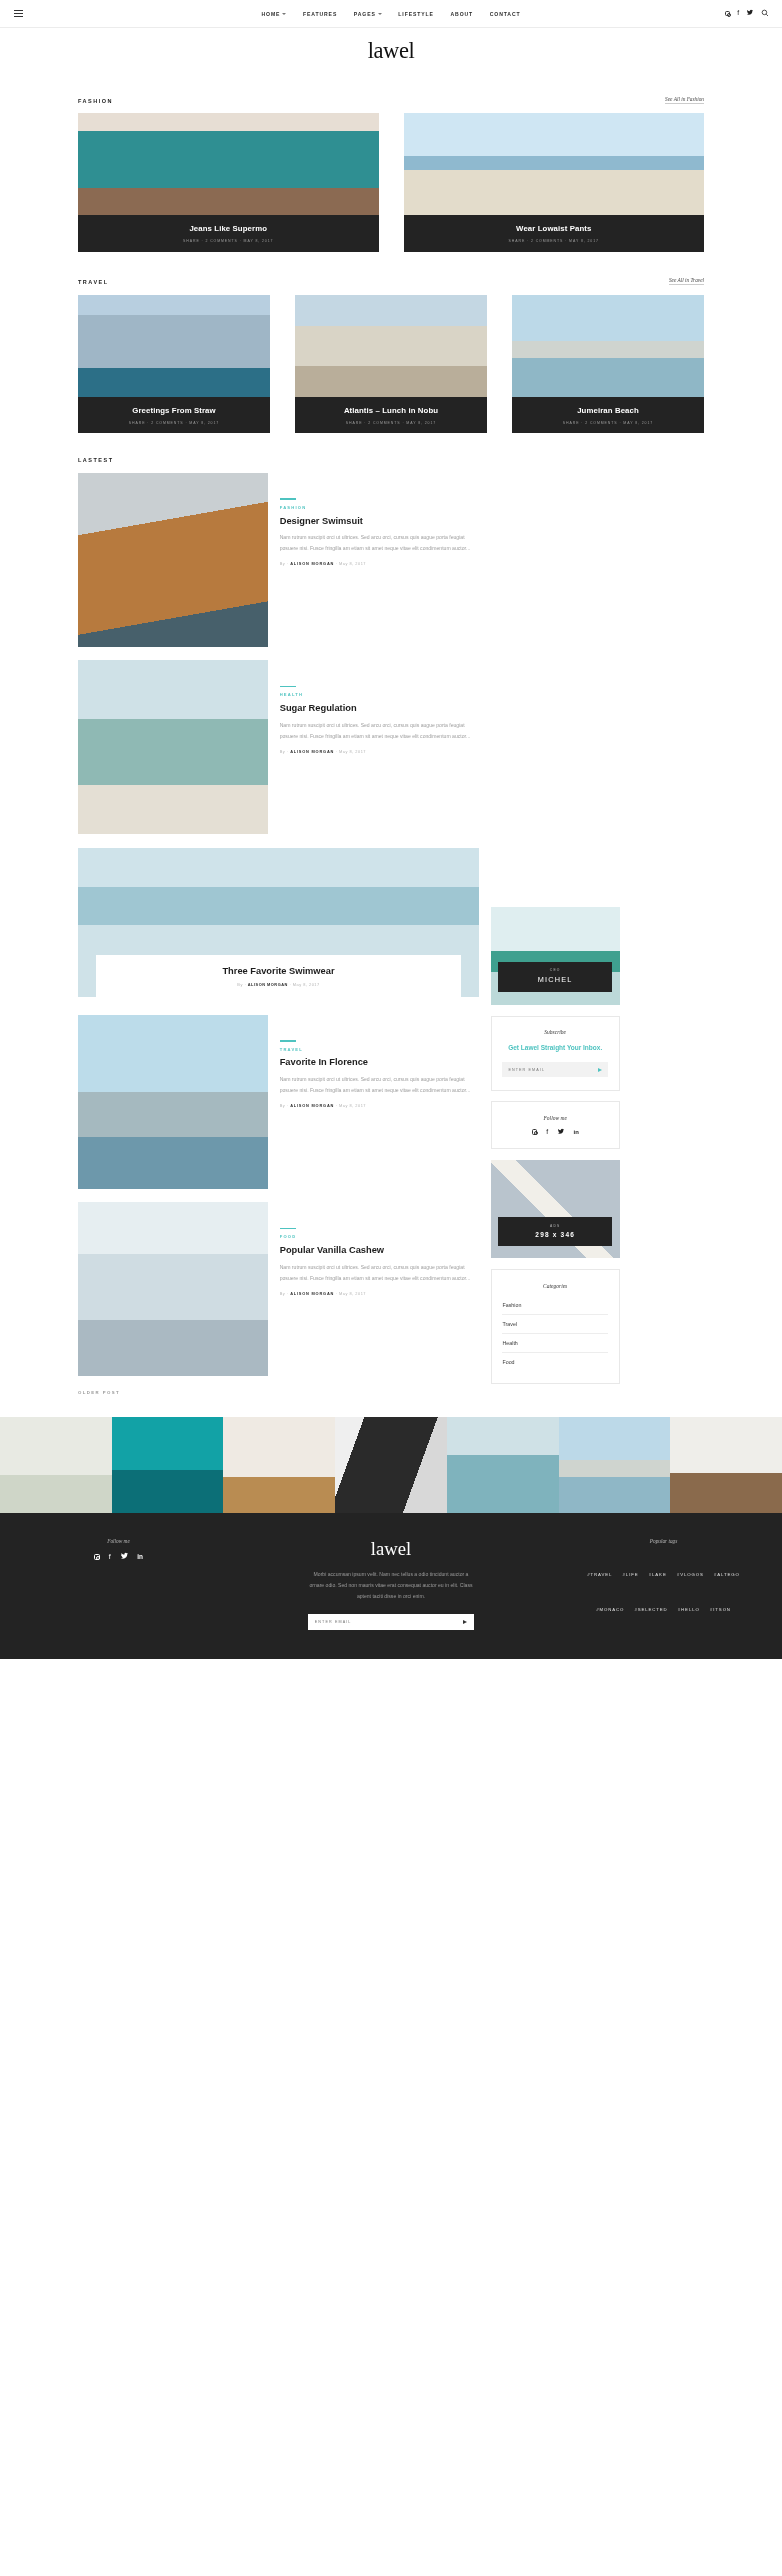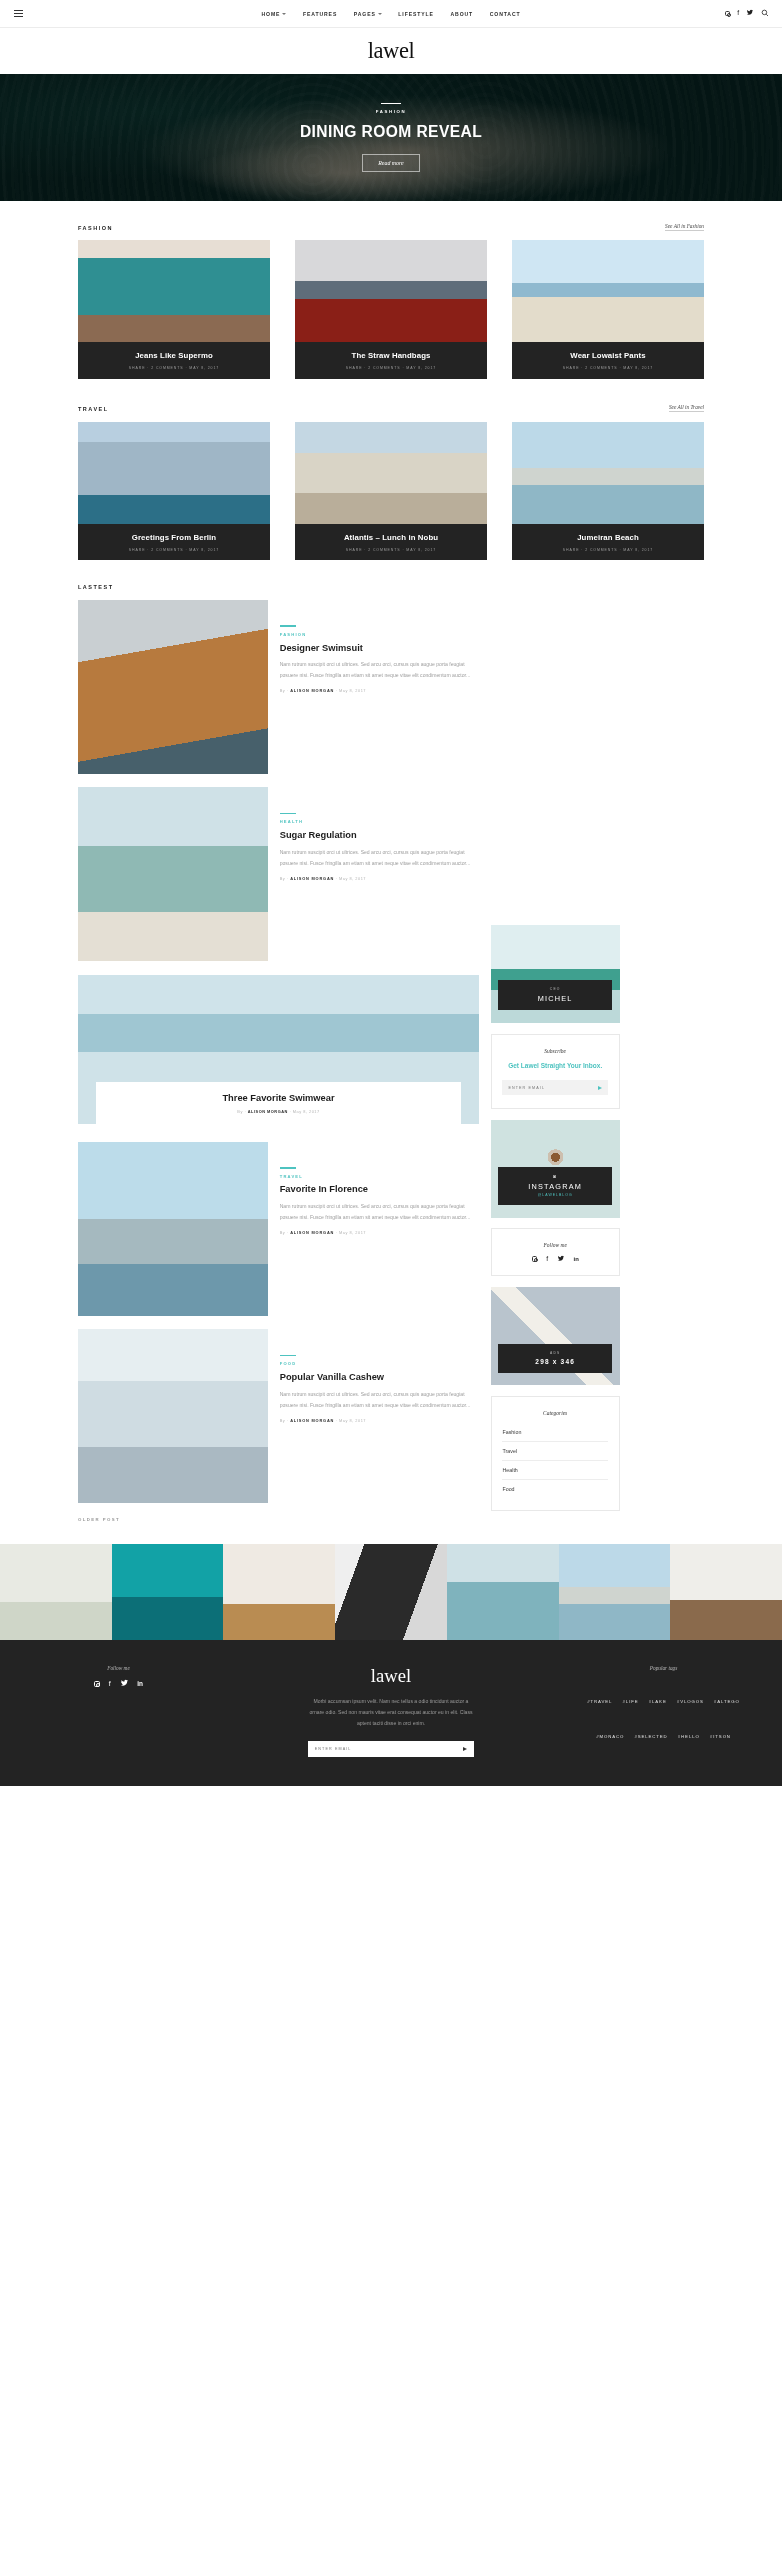--- a/index.html
+++ b/index.html
@@ -211,69 +211,54 @@
             <line x1="16" y1="16" x2="22" y2="22"></line>
           </svg>
       </span>
     </div>
   </div>
 
   <div class="logobar">
     <div class="logo">lawel</div>
   </div>
 
-  <div class="hero">
-    <div class="hero-inner">
-      <div class="hero-rule"></div>
-      <div class="hero-cat">FASHION</div>
-      <div class="hero-title">DINING ROOM REVEAL</div>
-      <div class="hero-btn">Read more</div>
-    </div>
-  </div>
 
   <div class="wrap" style="margin-top:21.5px;">
     <div class="sec-head">
       <div class="sec-title">FASHION</div>
       <a class="sec-link" href="#">See All in Fashion</a>
     </div>
     <div class="cards">
       <div class="card">
         <div class="card-img im-door"></div>
         <div class="card-cap">
           <div class="card-title">Jeans Like Supermo</div>
           <div class="card-meta">SHARE  ·  2 COMMENTS  ·  MAY 8, 2017</div>
         </div>
       </div>
       <div class="card">
-        <div class="card-img im-washer"></div>
-        <div class="card-cap">
-          <div class="card-title">The Straw Handbags</div>
-          <div class="card-meta">SHARE  ·  2 COMMENTS  ·  MAY 8, 2017</div>
-        </div>
-      </div>
-      <div class="card">
         <div class="card-img im-beach"></div>
         <div class="card-cap">
           <div class="card-title">Wear Lowaist Pants</div>
           <div class="card-meta">SHARE  ·  2 COMMENTS  ·  MAY 8, 2017</div>
         </div>
       </div>
     </div>
   </div>
 
   <div class="wrap" style="margin-top:25.4px;">
     <div class="sec-head">
       <div class="sec-title">TRAVEL</div>
       <a class="sec-link" href="#">See All in Travel</a>
     </div>
     <div class="cards">
       <div class="card">
         <div class="card-img im-berlin"></div>
         <div class="card-cap">
-          <div class="card-title">Greetings From Berlin</div>
+          <div class="card-title">Greetings From Straw</div>
           <div class="card-meta">SHARE  ·  2 COMMENTS  ·  MAY 8, 2017</div>
         </div>
       </div>
       <div class="card">
         <div class="card-img im-nobu"></div>
         <div class="card-cap">
           <div class="card-title">Atlantis – Lunch in Nobu</div>
           <div class="card-meta">SHARE  ·  2 COMMENTS  ·  MAY 8, 2017</div>
         </div>
       </div>
@@ -380,28 +365,20 @@
 
         <div class="w w-box">
           <div class="w-title">Subscribe</div>
           <div class="w-sub">Get Lawel Straight Your Inbox.</div>
           <div class="emailrow">
             <input placeholder="ENTER EMAIL" style="">
             <span class="send"></span>
           </div>
         </div>
 
-        <div class="w w-cap-img">
-          <div class="img im-coffee"></div>
-          <div class="w-overlay">
-            <div class="w-ov-small instagram-icon">◙</div>
-            <div class="w-ov-big">INSTAGRAM</div>
-            <div class="w-ov-sub">@LAWELBLOG</div>
-          </div>
-        </div>
 
         <div class="w w-box">
           <div class="w-title">Follow me</div>
           <div class="socrow">
             <span class="ig-sq-g"></span>
             <span>f</span>
             <span>
               <svg width="7.8" height="6.8" viewBox="0 0 24 24" fill="#222">
                   <path d="M23 4.9a9 9 0 0 1-2.6.7 4.5 4.5 0 0 0 2-2.5 9 9 0 0 1-2.9 1.1 4.5 4.5 0 0 0-7.7 4.1A12.8 12.8 0 0 1 2.6 3.6a4.5 4.5 0 0 0 1.4 6 4.4 4.4 0 0 1-2-.6 4.5 4.5 0 0 0 3.6 4.4 4.5 4.5 0 0 1-2 .1 4.5 4.5 0 0 0 4.2 3.1A9 9 0 0 1 1 18.5a12.7 12.7 0 0 0 6.9 2c8.3 0 12.8-6.9 12.8-12.8v-.6A9 9 0 0 0 23 4.9z"></path>
                 </svg>

